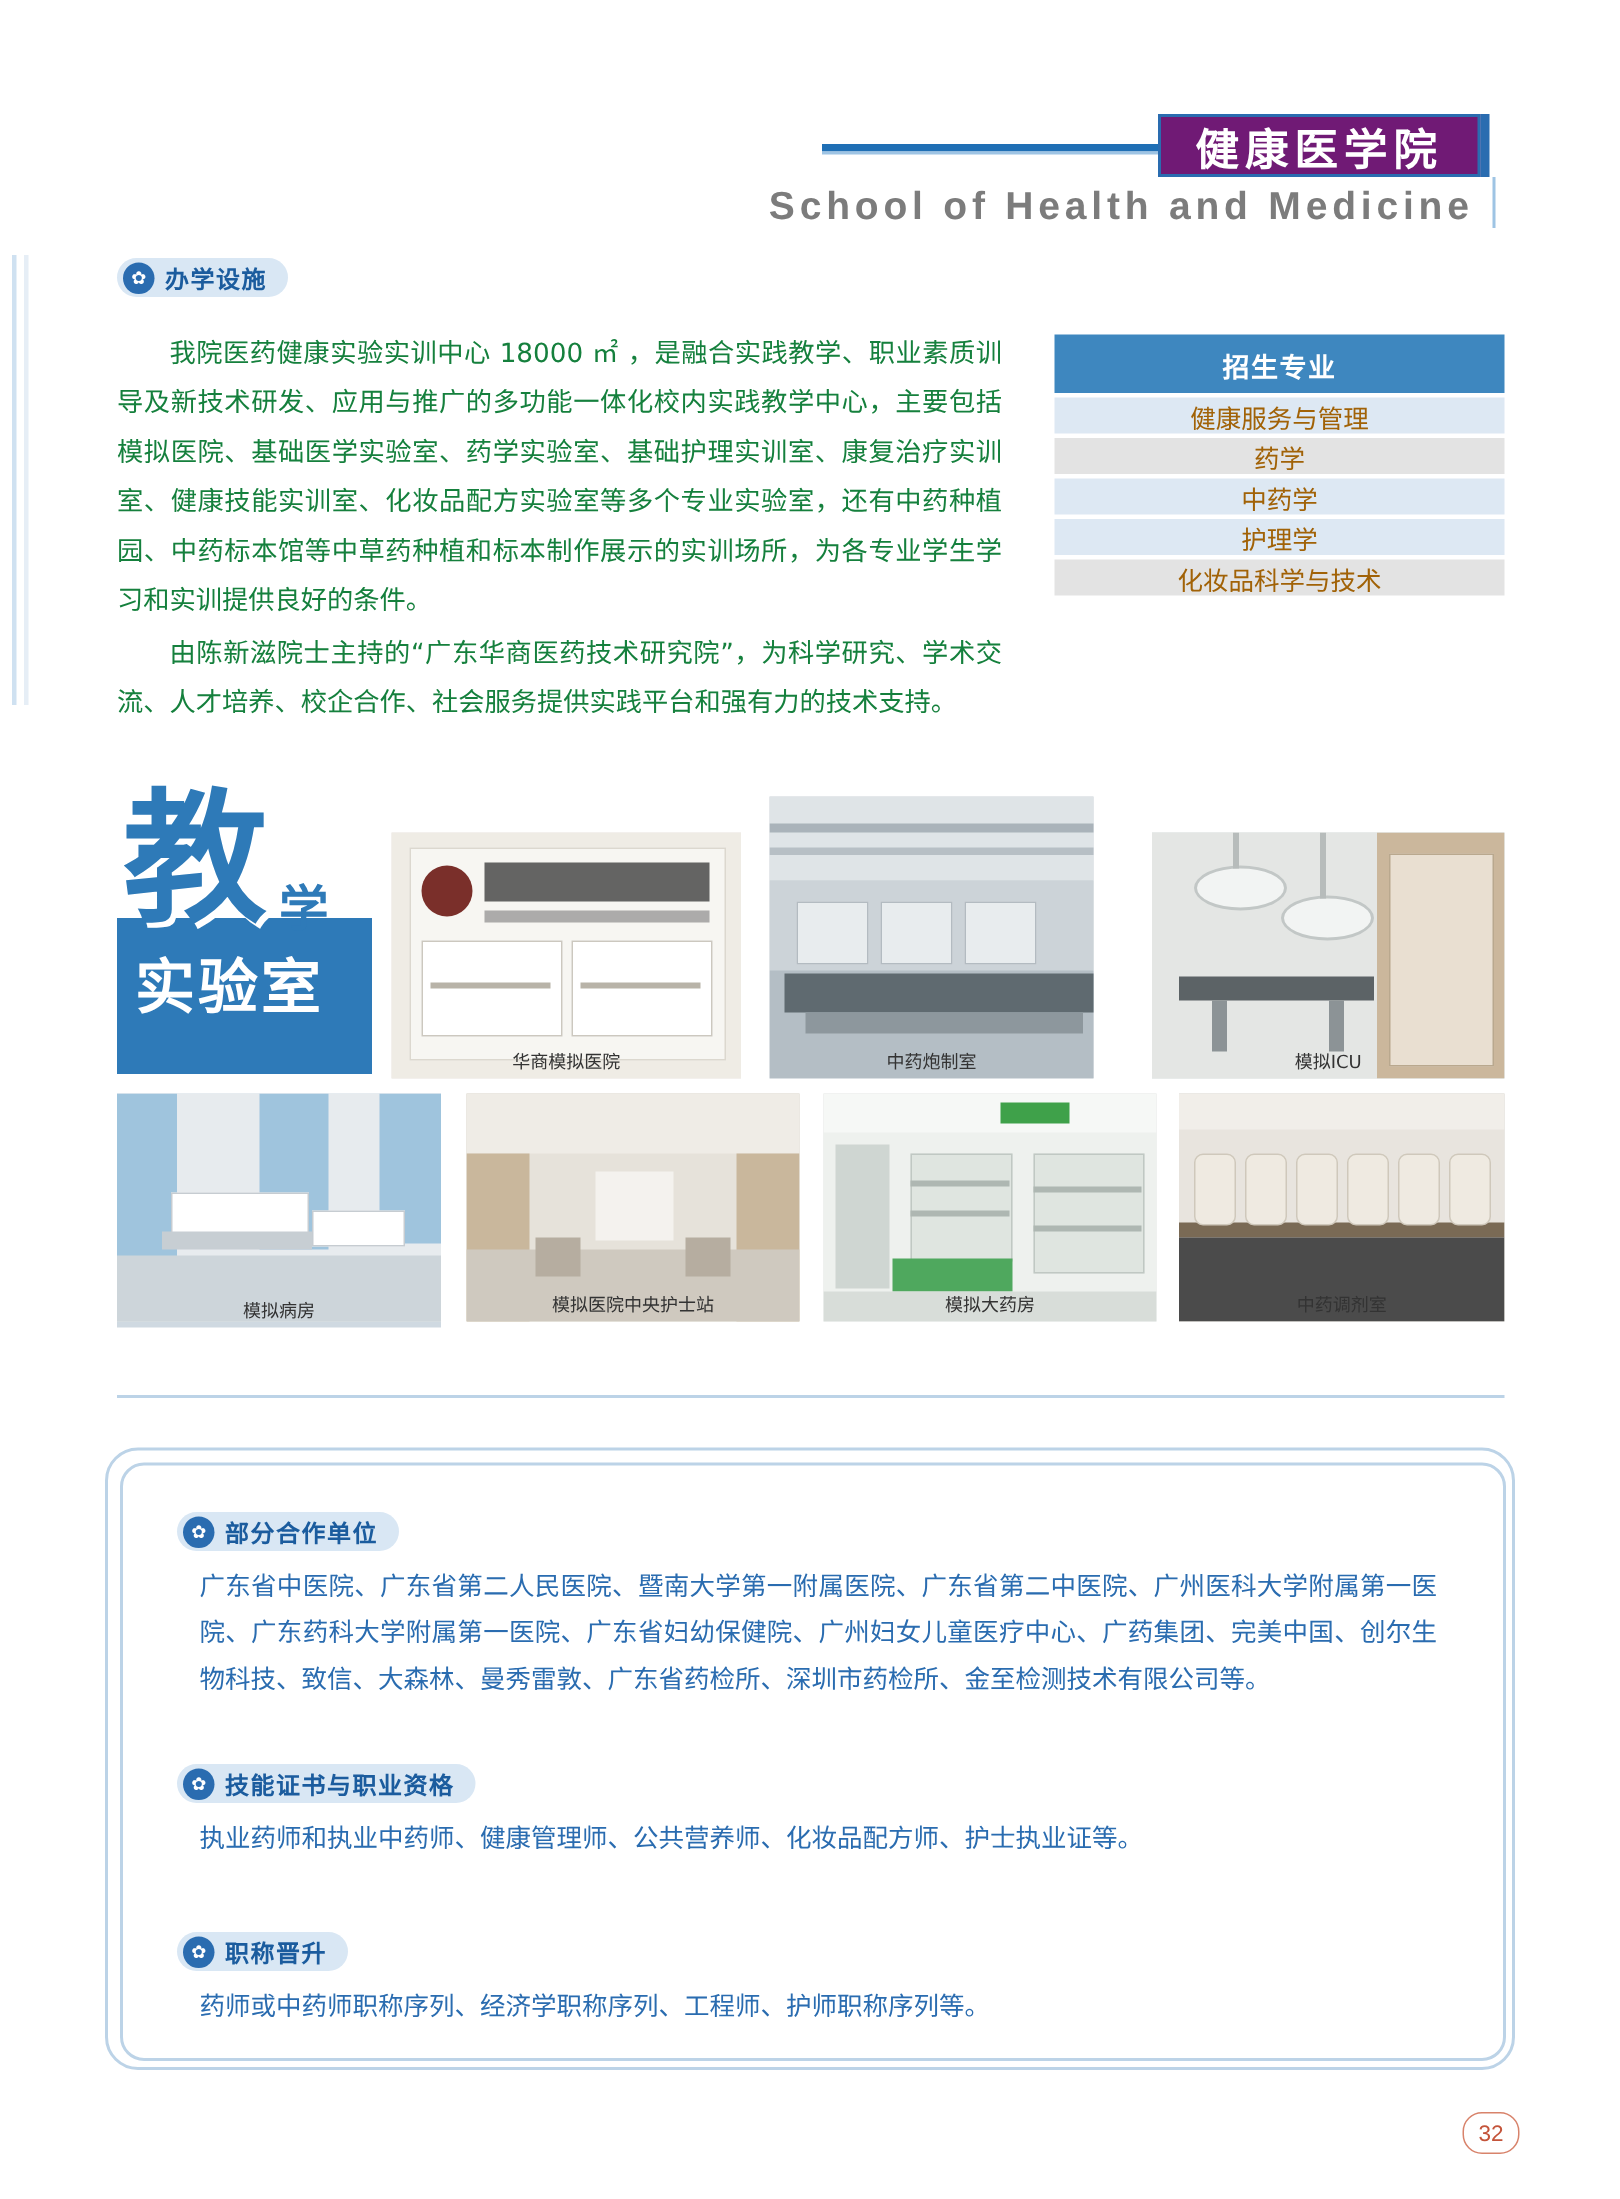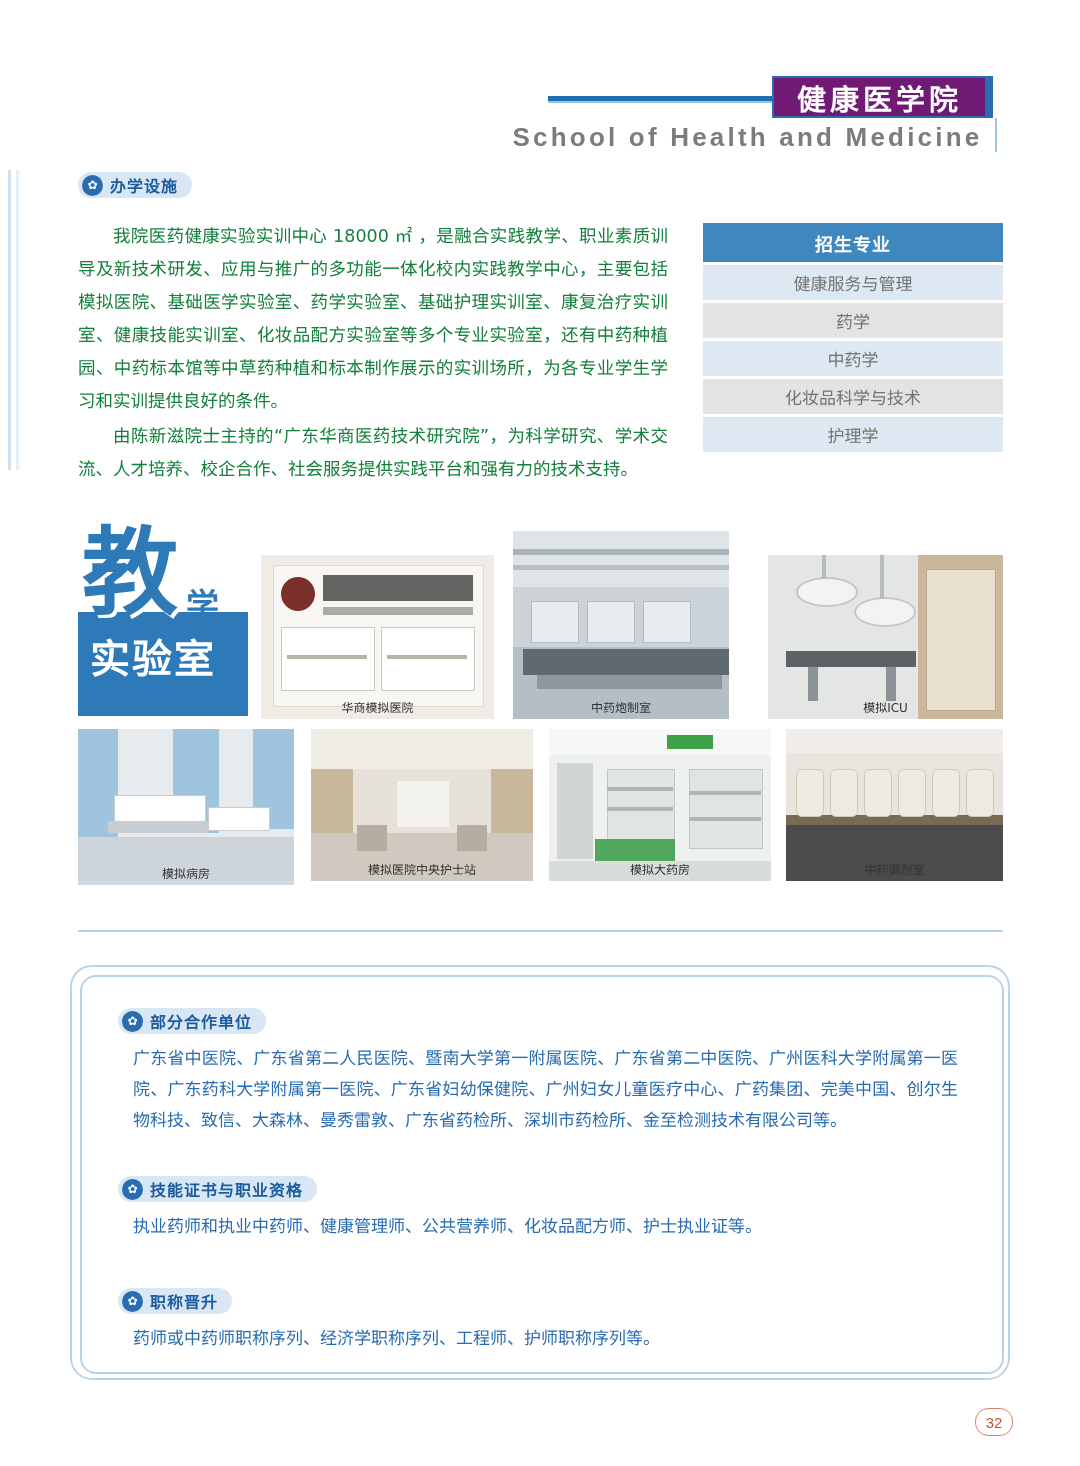--- a/index.html
+++ b/index.html
@@ -55,22 +55,22 @@
   .para p{margin:0;text-indent:2em;}
   .para p + p{margin-top:2px;}
 
   
   .majors{position:absolute;left:703px;top:223px;width:300px;}
   .majors .m-head{
     height:39px;background:#3e87bf;color:#ffffff;font-size:18px;font-weight:bold;
     display:flex;align-items:center;justify-content:center;letter-spacing:1px;
   }
   .majors .m-row{
-    height:35px;display:flex;align-items:center;justify-content:center;
-    font-size:17px;color:#737373;margin-top:3px;
+    height:24px;display:flex;align-items:center;justify-content:center;
+    font-size:17px;color:#a16207;margin-top:3px;
   }
   .m-odd{background:#dde8f3;}
   .m-even{background:#e3e3e3;}
 
   
   .lab-title{position:absolute;left:78px;top:533px;width:170px;height:183px;}
   .lab-title .blue-box{
     position:absolute;left:0;top:79px;width:170px;height:104px;background:#2e7ab8;
   }
   .lab-title .jiao{
@@ -153,22 +153,22 @@
 <div class="para">
   <p>我院医药健康实验实训中心 18000 ㎡ ，是融合实践教学、职业素质训导及新技术研发、应用与推广的多功能一体化校内实践教学中心，主要包括模拟医院、基础医学实验室、药学实验室、基础护理实训室、康复治疗实训室、健康技能实训室、化妆品配方实验室等多个专业实验室，还有中药种植园、中药标本馆等中草药种植和标本制作展示的实训场所，为各专业学生学习和实训提供良好的条件。</p>
   <p>由陈新滋院士主持的“广东华商医药技术研究院”，为科学研究、学术交流、人才培养、校企合作、社会服务提供实践平台和强有力的技术支持。</p>
 </div>
 
 <div class="majors">
   <div class="m-head">招生专业</div>
   <div class="m-row m-odd">健康服务与管理</div>
   <div class="m-row m-even">药学</div>
   <div class="m-row m-odd">中药学</div>
+  <div class="m-row m-odd">护理学</div>
   <div class="m-row m-even">化妆品科学与技术</div>
-  <div class="m-row m-odd">护理学</div>
 </div>
 
 <div class="lab-title">
   <div class="blue-box"></div>
   <div class="jiao">教</div>
   <div class="xue">学</div>
   <div class="shiyanshi">实验室</div>
 </div>
 
 <div class="photo" style="left:261px;top:555px;width:233px;height:164px;background:#e9e6df;">

